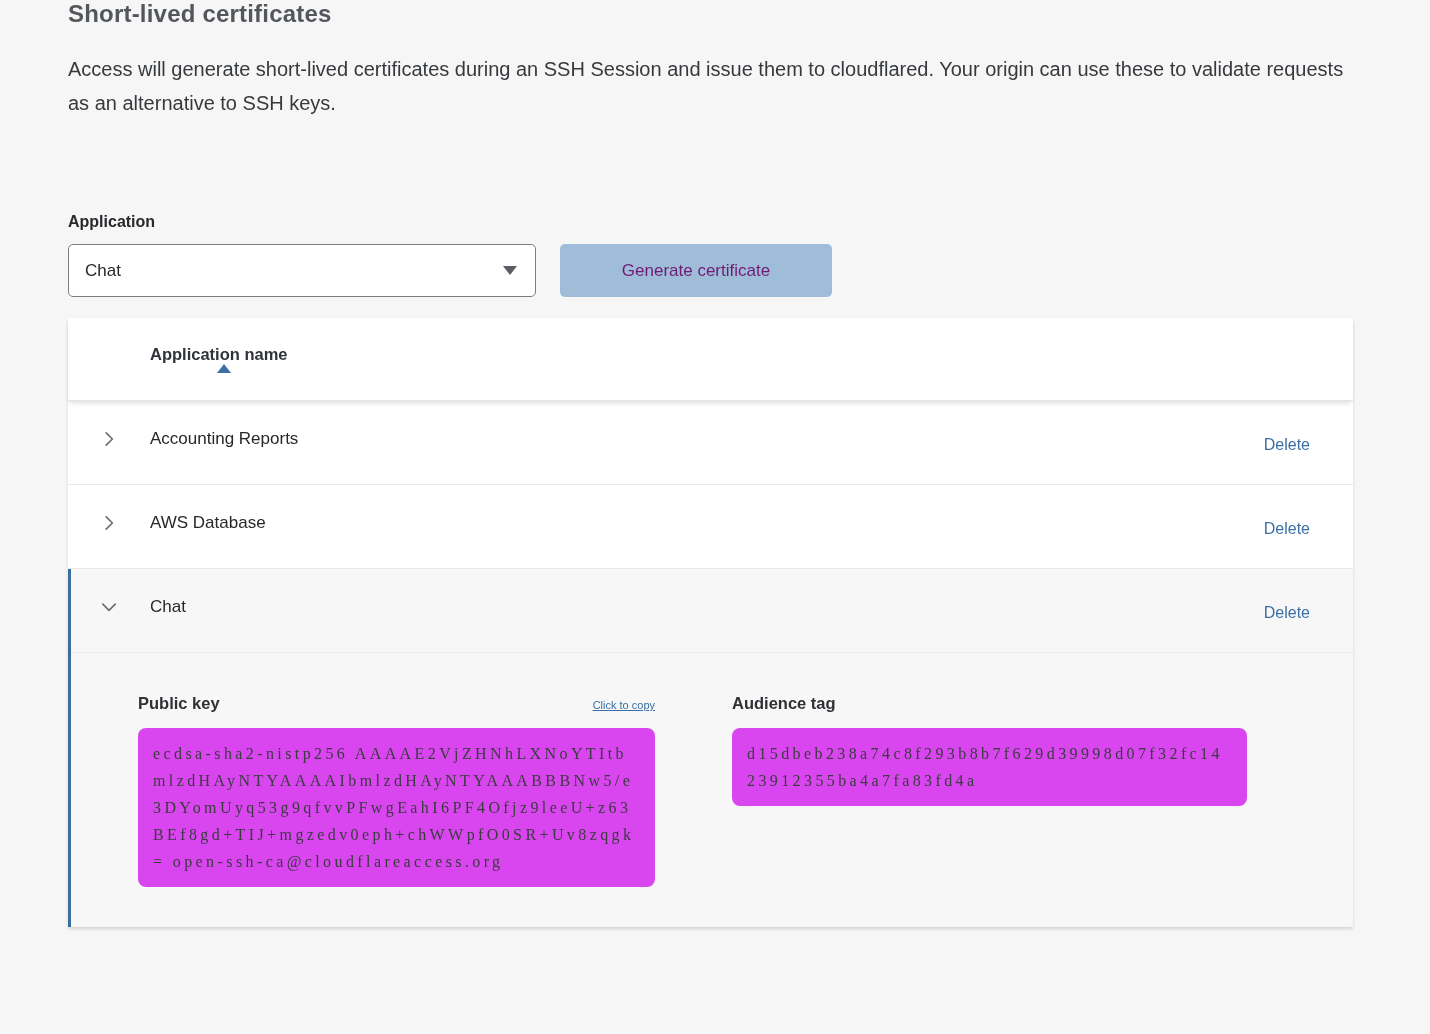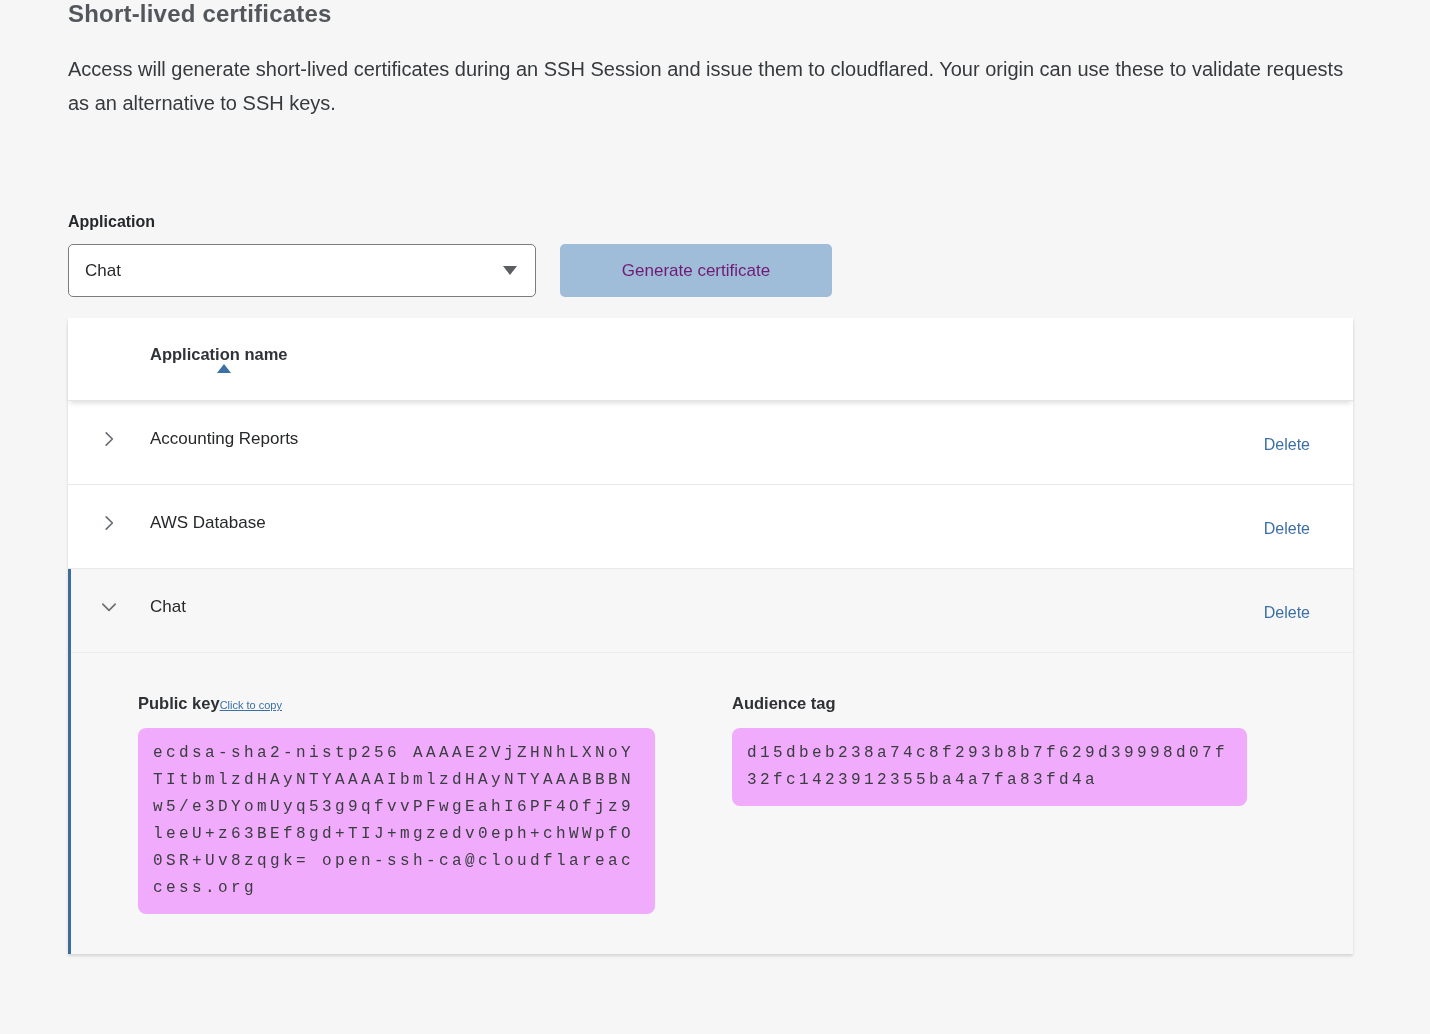--- a/index.html
+++ b/index.html
@@ -139,40 +139,40 @@
   }
   .detail {
     display: flex;
     gap: 77px;
     padding: 41px 0 40px 67px;
   }
   .detail-col1 { width: 517px; }
   .detail-col2 { width: 515px; }
   .detail-label-row {
     display: flex;
-    justify-content: flex-start;
+    justify-content: space-between;
     align-items: baseline;
   }
   .detail-label {
     font-size: 16.5px;
     font-weight: 700;
     color: #2f3134;
   }
   .copy-link {
     font-size: 11px;
     color: #3b6fa5;
     text-decoration: underline;
     cursor: pointer;
   }
   .code-box {
     margin-top: 15px;
-    background: #f0abfc;
+    background: #d946ef;
     border-radius: 8px;
     padding: 12px 15px;
-    font-family: Liberation Mono, monospace;
+    font-family: Liberation Serif, serif;
     font-size: 16px;
     line-height: 27px;
     letter-spacing: 3.4px;
     color: #3a3c3f;
     word-break: break-all;
   }
 </style>
 </head>
 <body>
 

